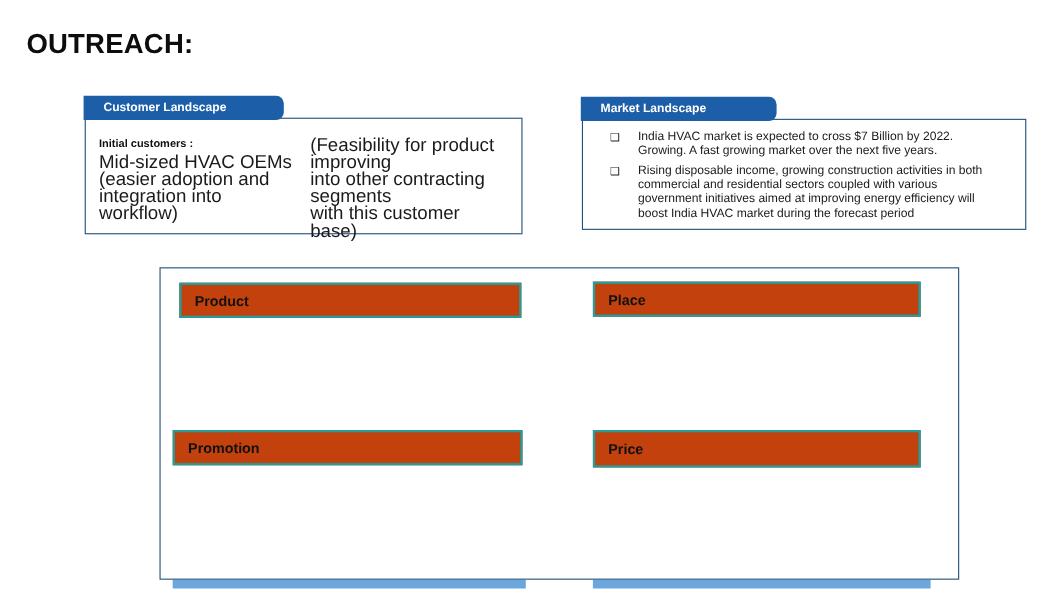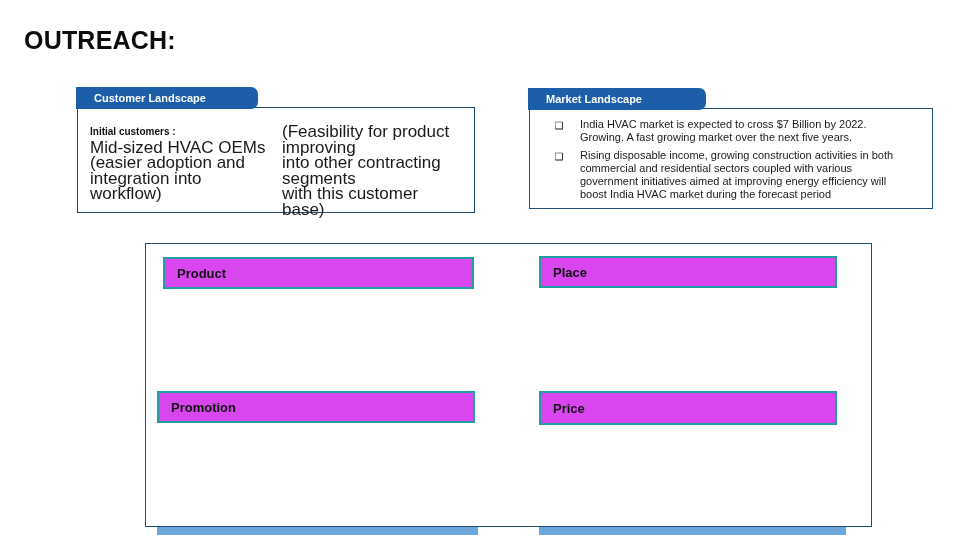--- a/index.html
+++ b/index.html
@@ -98,21 +98,21 @@
 
   .p-blue {
     position: absolute;
     background: #6ba7dd;
     left: 0; top: 14px;
   }
 
   .p-title-box {
     position: absolute;
     left: 0; top: 0;
-    background: #d946ef;
+    background: #c2410c;
     border: 2px solid #1f9fa0;
     display: flex;
     align-items: center;
     padding-left: 12px;
     z-index: 2;
   }
   .p-title-text {
     font-size: 13px; font-weight: bold; color: #111111;
   }
 

